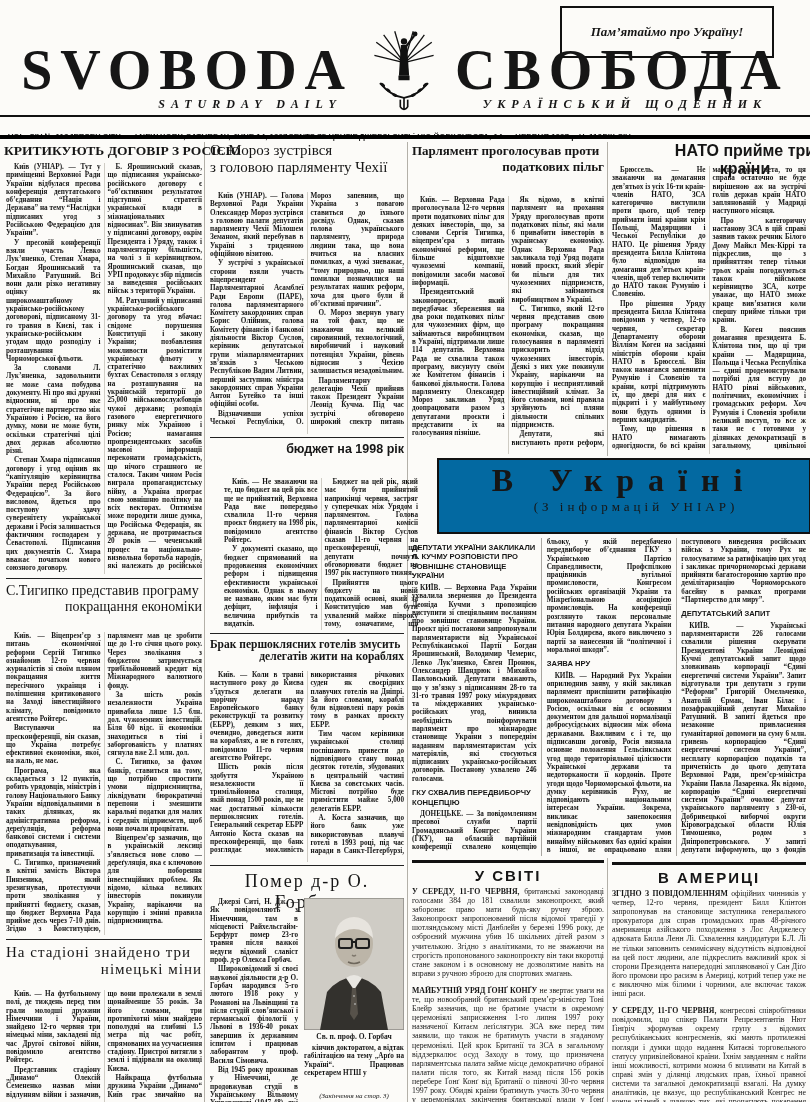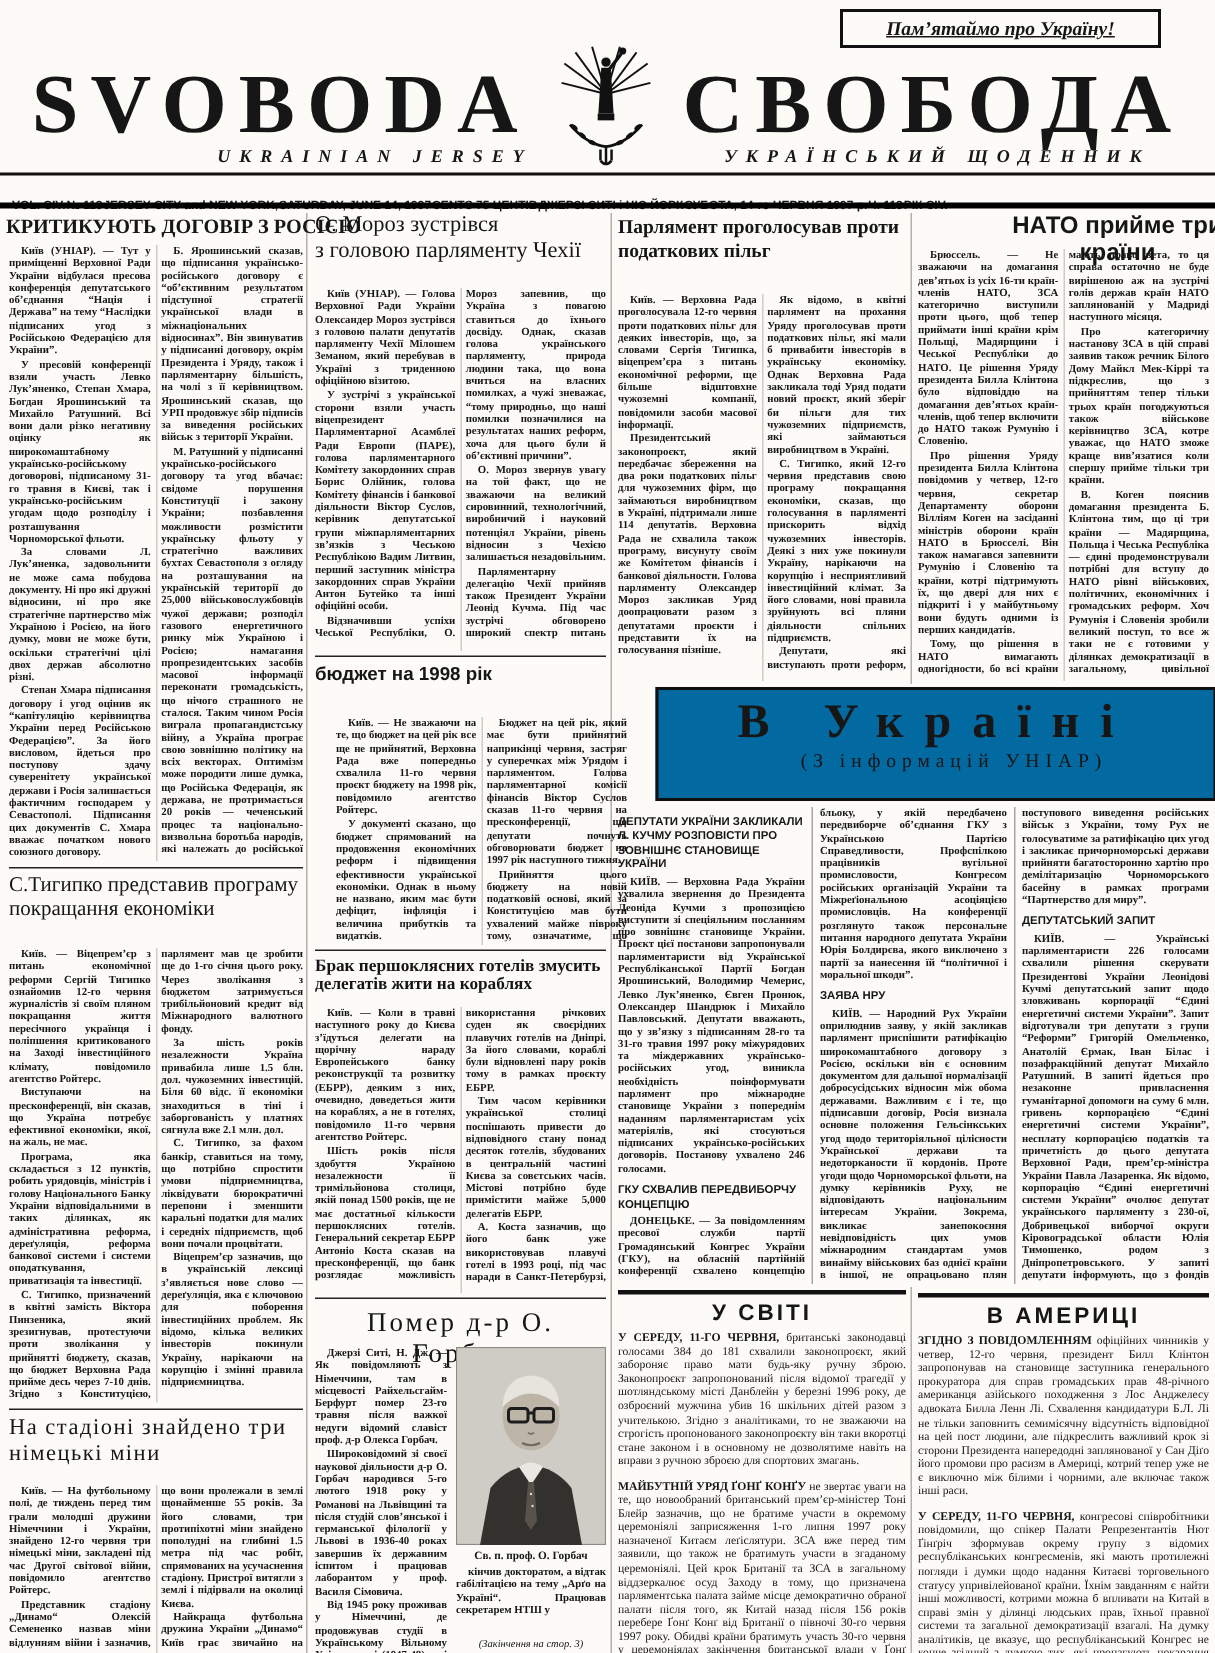--- a/index.html
+++ b/index.html
@@ -1,21 +1,21 @@
 <!DOCTYPE html>
 <html lang="uk"><head>
 <meta charset="utf-8">
 <style>
   html,body{margin:0;padding:0;background:#d8d6d0;}
   .page{position:relative;width:810px;height:1102px;background:#fcfbf8;color:#161616;
         font-family:"Liberation Serif", serif;overflow:hidden;margin:0 auto;}
 
   
   .slogan-box{position:absolute;top:6px;left:560px;width:206px;border:2px solid #111;
-              text-align:center;font:bold italic 13px "Liberation Serif",serif;padding:3px 2px;text-decoration:underline;}
+              text-align:center;font:bold italic 13px "Liberation Serif",serif;padding:16px 2px;}
   .masthead{position:absolute;top:26px;left:0;width:810px;display:flex;justify-content:center;
             align-items:center;gap:14px;}
   .mast-title{font:bold 56px "Liberation Serif",serif;letter-spacing:8px;line-height:1;white-space:nowrap;}
   .emblem{width:74px;height:86px;flex:0 0 auto;margin-top:2px;}
   .subtitle-row{position:absolute;top:97px;left:0;width:810px;height:16px;}
   .subtitle{position:absolute;font:bold italic 12px "Liberation Serif",serif;letter-spacing:6px;
             text-align:center;white-space:nowrap;}
   .subtitle.latin{left:55px;width:390px;}
   .subtitle.cyr{left:460px;width:330px;}
   .rule-med{position:absolute;left:0;width:810px;height:2px;background:#111;}
@@ -23,21 +23,21 @@
            justify-content:space-between;align-items:center;padding:0 8px;box-sizing:border-box;
            font:bold 8px "Liberation Sans",sans-serif;white-space:nowrap;}
   .rule-thick{position:absolute;left:0;width:810px;height:4px;background:#000;}
 
   
   .vsep{position:absolute;width:1px;background:#b3b0a8;}
 
   
   .blk{position:absolute;box-sizing:border-box;}
   .hl{font-family:"Liberation Serif",serif;line-height:1.25;}
-  .hl .l2{display:block;text-align:left;}
+  .hl .l2{display:block;text-align:right;}
   .body{font-size:7.2px;line-height:8.3px;text-align:justify;overflow:hidden;}
   .body p{margin:0 0 1px 0;text-indent:8px;font-weight:bold;}
   .two-col{columns:2;column-gap:7px;column-fill:auto;column-rule:1px solid #cfccc4;}
   .hr1{position:absolute;height:1px;background:#222;}
   .hr2{position:absolute;height:3px;background:#111;}
 
   .h-caps-serif{font:bold 13.5px "Liberation Serif",serif;text-align:center;white-space:nowrap;}
   .h-serif15{font:normal 15px "Liberation Serif",serif;}
   .h-serif14{font:normal 14px "Liberation Serif",serif;}
   .h-serifb13{font:bold 13px "Liberation Serif",serif;}
@@ -108,21 +108,21 @@
         <line x1="36" y1="76" x2="36" y2="84"></line>
           <line x1="40" y1="74" x2="40" y2="86"></line>
         <line x1="44" y1="76" x2="44" y2="84"></line>
           <path d="M36 84 Q40 89 44 84"></path>
       </g>
     </svg>
     <div class="mast-title">СВОБОДА</div>
   </div>
 
   <div class="subtitle-row">
-    <div class="subtitle latin">UKRAINIAN JERSEY</div>
+    <div class="subtitle latin">SATURDAY DAILY</div>
     <div class="subtitle cyr">УКРАЇНСЬКИЙ ЩОДЕННИК</div>
   </div>
 
   <div class="rule-med" style="top:115px"></div>
 
   <div class="infobar">
     <span>VOL. CIV.</span>
     <span>№ 113</span>
     <span>JERSEY CITY and NEW YORK,</span>
     <span>SATURDAY, JUNE 14, 1997</span>

